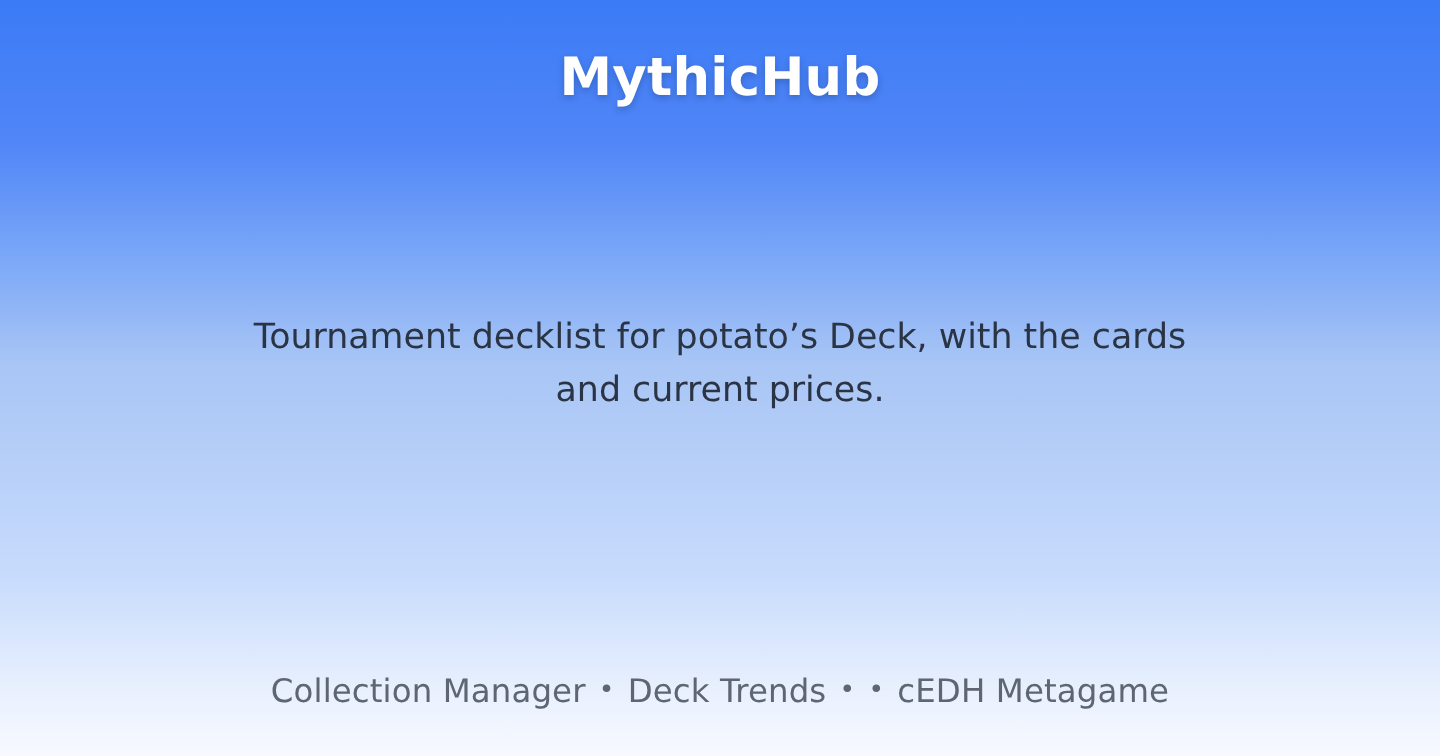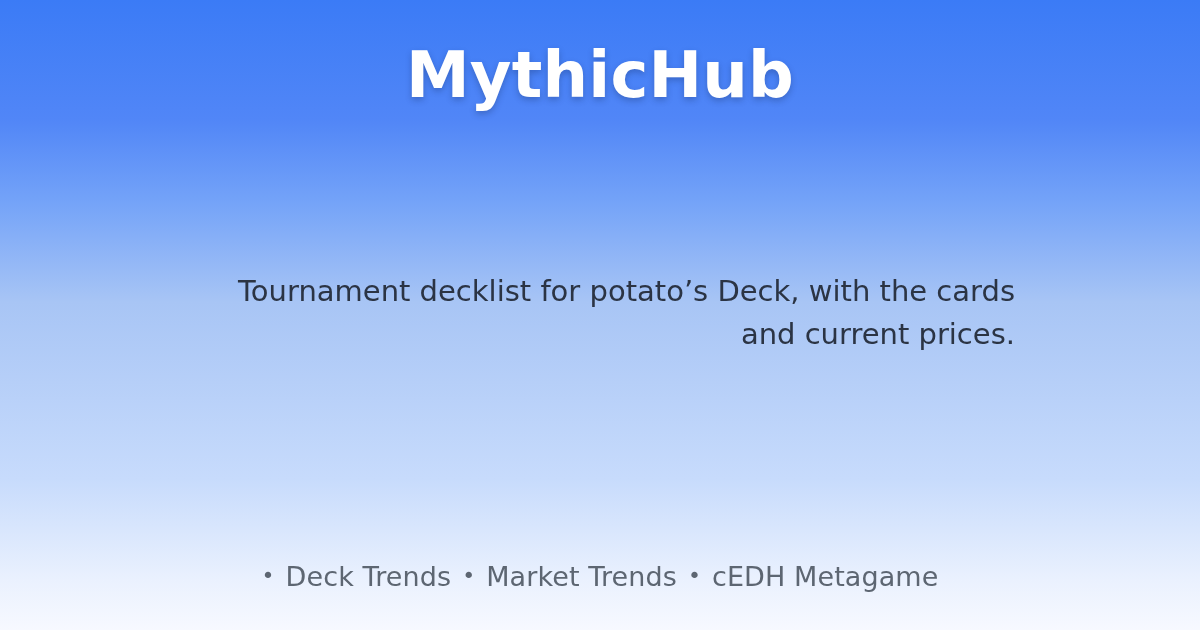--- a/index.html
+++ b/index.html
@@ -38,21 +38,21 @@
   
   .brand-row {
     width: 100%;
     display: flex;
     justify-content: center;
     margin-top: 42px;
   }
 
   .brand-name {
     font-family: "DejaVu Sans", sans-serif;
-    font-size: 64px;
+    font-size: 44px;
     font-weight: 700;
     letter-spacing: 0.2px;
     color: #ffffff;
     line-height: 1.05;
     text-shadow: 0px 3px 6px rgba(20, 40, 90, 0.30);
     white-space: nowrap;
   }
 
   
   .center-block {
@@ -77,21 +77,21 @@
     letter-spacing: -0.5px;
     white-space: nowrap;
   }
 
   .deck-description {
     font-family: "DejaVu Sans", sans-serif;
     font-size: 29px;
     font-weight: 400;
     color: #2b3444;
     line-height: 1.5;
-    text-align: right;
+    text-align: center;
     margin: 4px;
     max-width: 830px;
   }
 
   
   .footer-row {
     width: 100%;
     display: flex;
     justify-content: center;
     margin-bottom: 38px;
@@ -126,22 +126,22 @@
   <div class="brand-row">
     <div class="brand-name">MythicHub</div>
   </div>
 
   <div class="center-block">
     <p class="deck-description">Tournament decklist for potato’s Deck, with the cards and current prices.</p>
   </div>
 
   <div class="footer-row">
     <div class="footer-links">
+      <span>Collection Manager</span>
       <span class="footer-sep">•</span>
       <span>Deck Trends</span>
       <span class="footer-sep">•</span>
-      <span>Market Trends</span>
       <span class="footer-sep">•</span>
       <span>cEDH Metagame</span>
     </div>
   </div>
 
 </div>
 
 </body></html>

